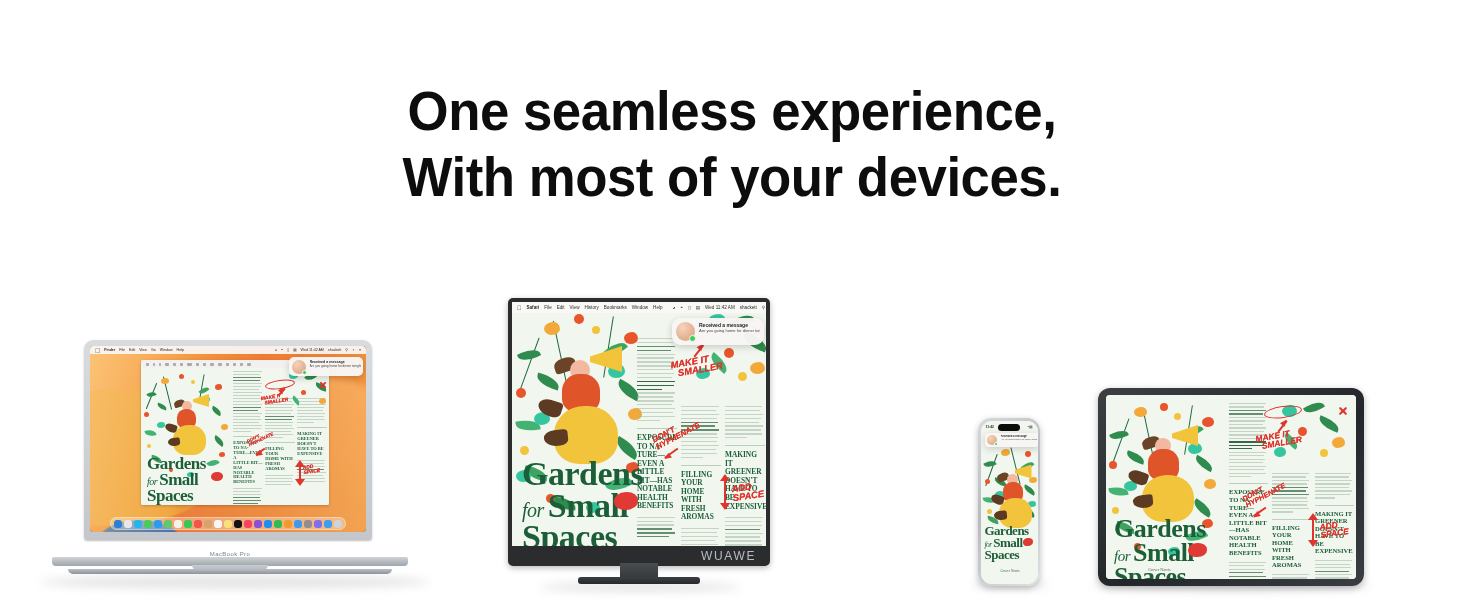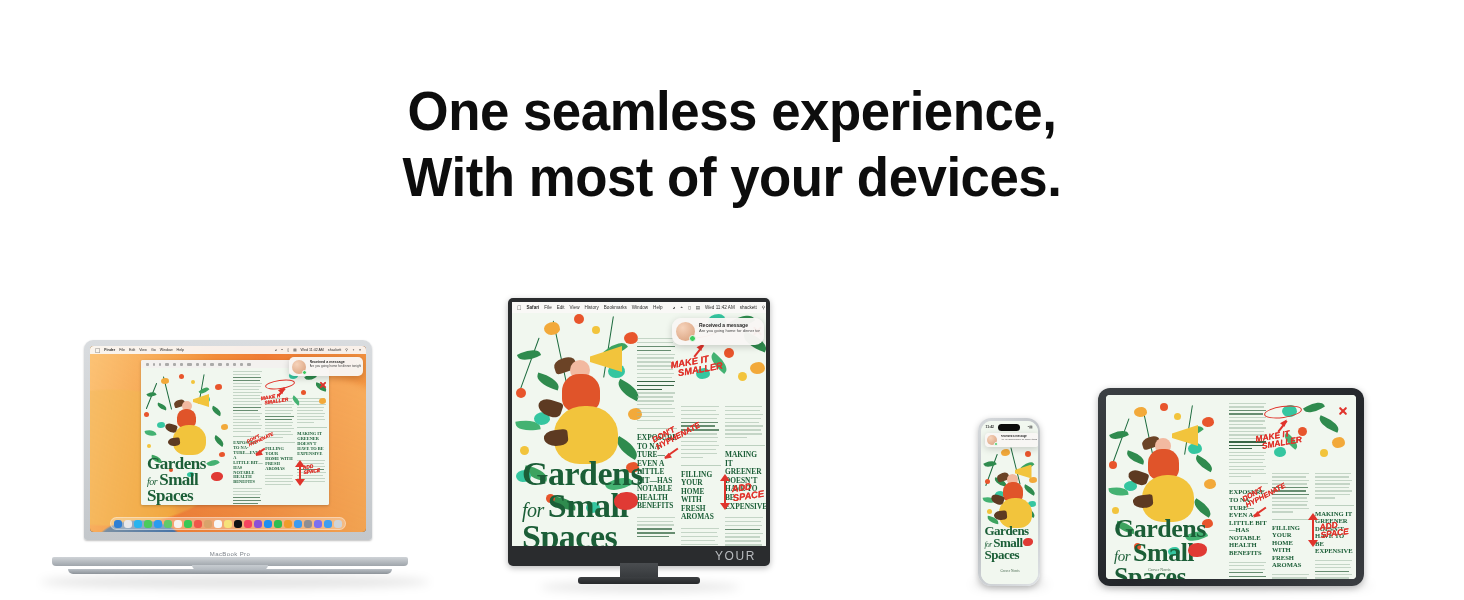--- a/index.html
+++ b/index.html
@@ -650,21 +650,21 @@
             <div class="av" style="width:19px;height:19px;">
               <div class="badge" style="width:7px;height:7px;"></div>
             </div>
             <div class="txt">
               <div class="t1" style="font-size:5px;">Received a message</div>
               <div class="t2" style="font-size:4.1px;">Are you going home for dinner tonight</div>
             </div>
           </div>
         </div>
       </div>
-      <div class="mon-brand">YOUR</div>
+      <div class="mon-brand">WUAWE</div>
     </div>
     <div class="mon-neck"></div>
     <div class="mon-foot"></div>
   </div>
 
   <div id="phone">
     <div class="ph-body">
       <div class="ph-screen">
         <div class="ph-island"></div>
         <div class="ph-status">

